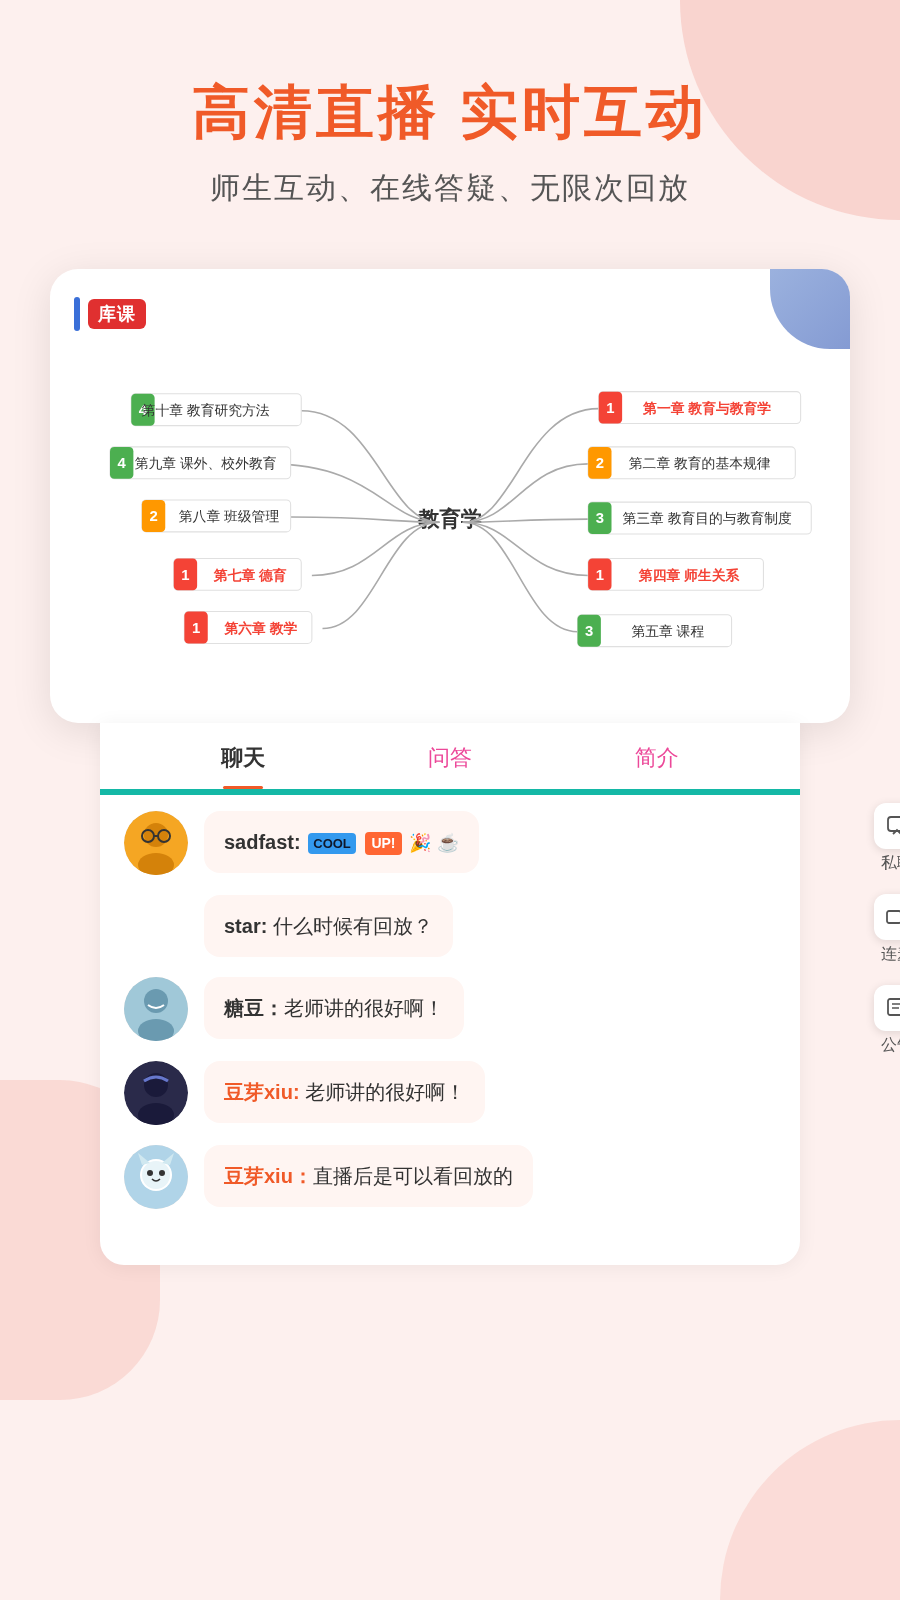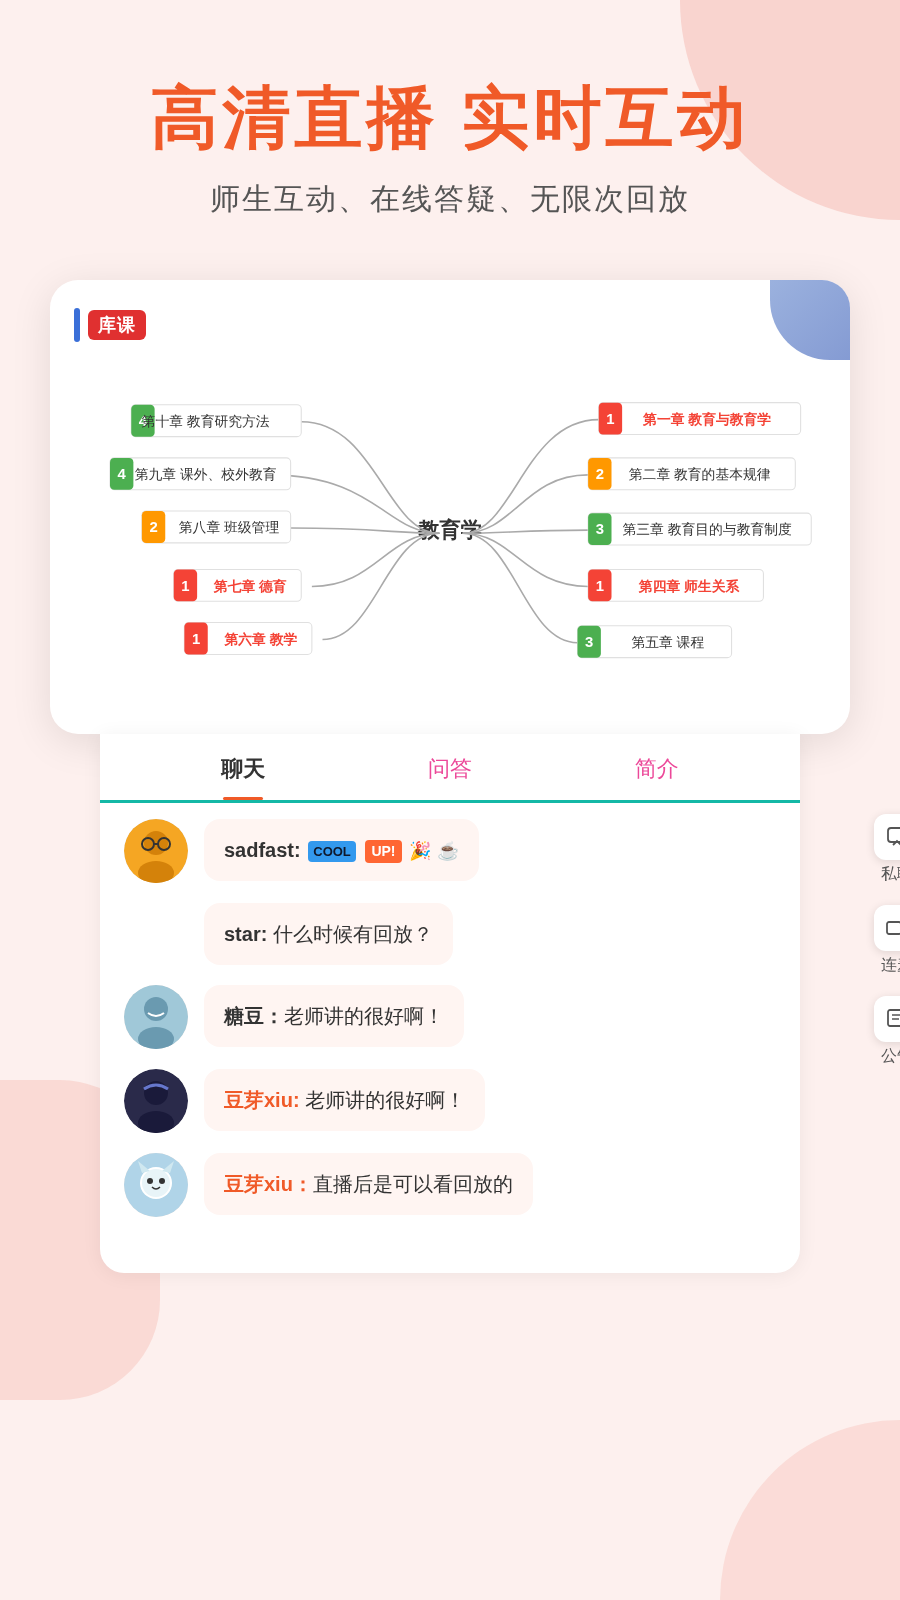--- a/index.html
+++ b/index.html
@@ -45,21 +45,21 @@
       position: relative;
       z-index: 1;
     }
 
     
     .hero {
       text-align: center;
       padding: 80px 40px 40px;
     }
     .hero-title {
-      font-size: 68px;
+      font-size: 58px;
       font-weight: 900;
       color: #f05a28;
       letter-spacing: 4px;
       line-height: 1.1;
       margin-bottom: 24px;
     }
     .hero-subtitle {
       font-size: 30px;
       color: #555;
       font-weight: 400;
@@ -129,21 +129,21 @@
       margin: 0 50px;
       padding: 0 0 20px;
       position: relative;
       box-shadow: 0 2px 20px rgba(0,0,0,0.06);
       border-radius: 0 0 24px 24px;
     }
 
     
     .tabs {
       display: flex;
-      border-bottom: 3px solid #14b8a6;
+      border-bottom: 6px solid #14b8a6;
       padding: 0 40px;
     }
     .tab {
       flex: 1;
       text-align: center;
       padding: 20px 0 16px;
       font-size: 22px;
       color: #ec4899;
       cursor: pointer;
       position: relative;

